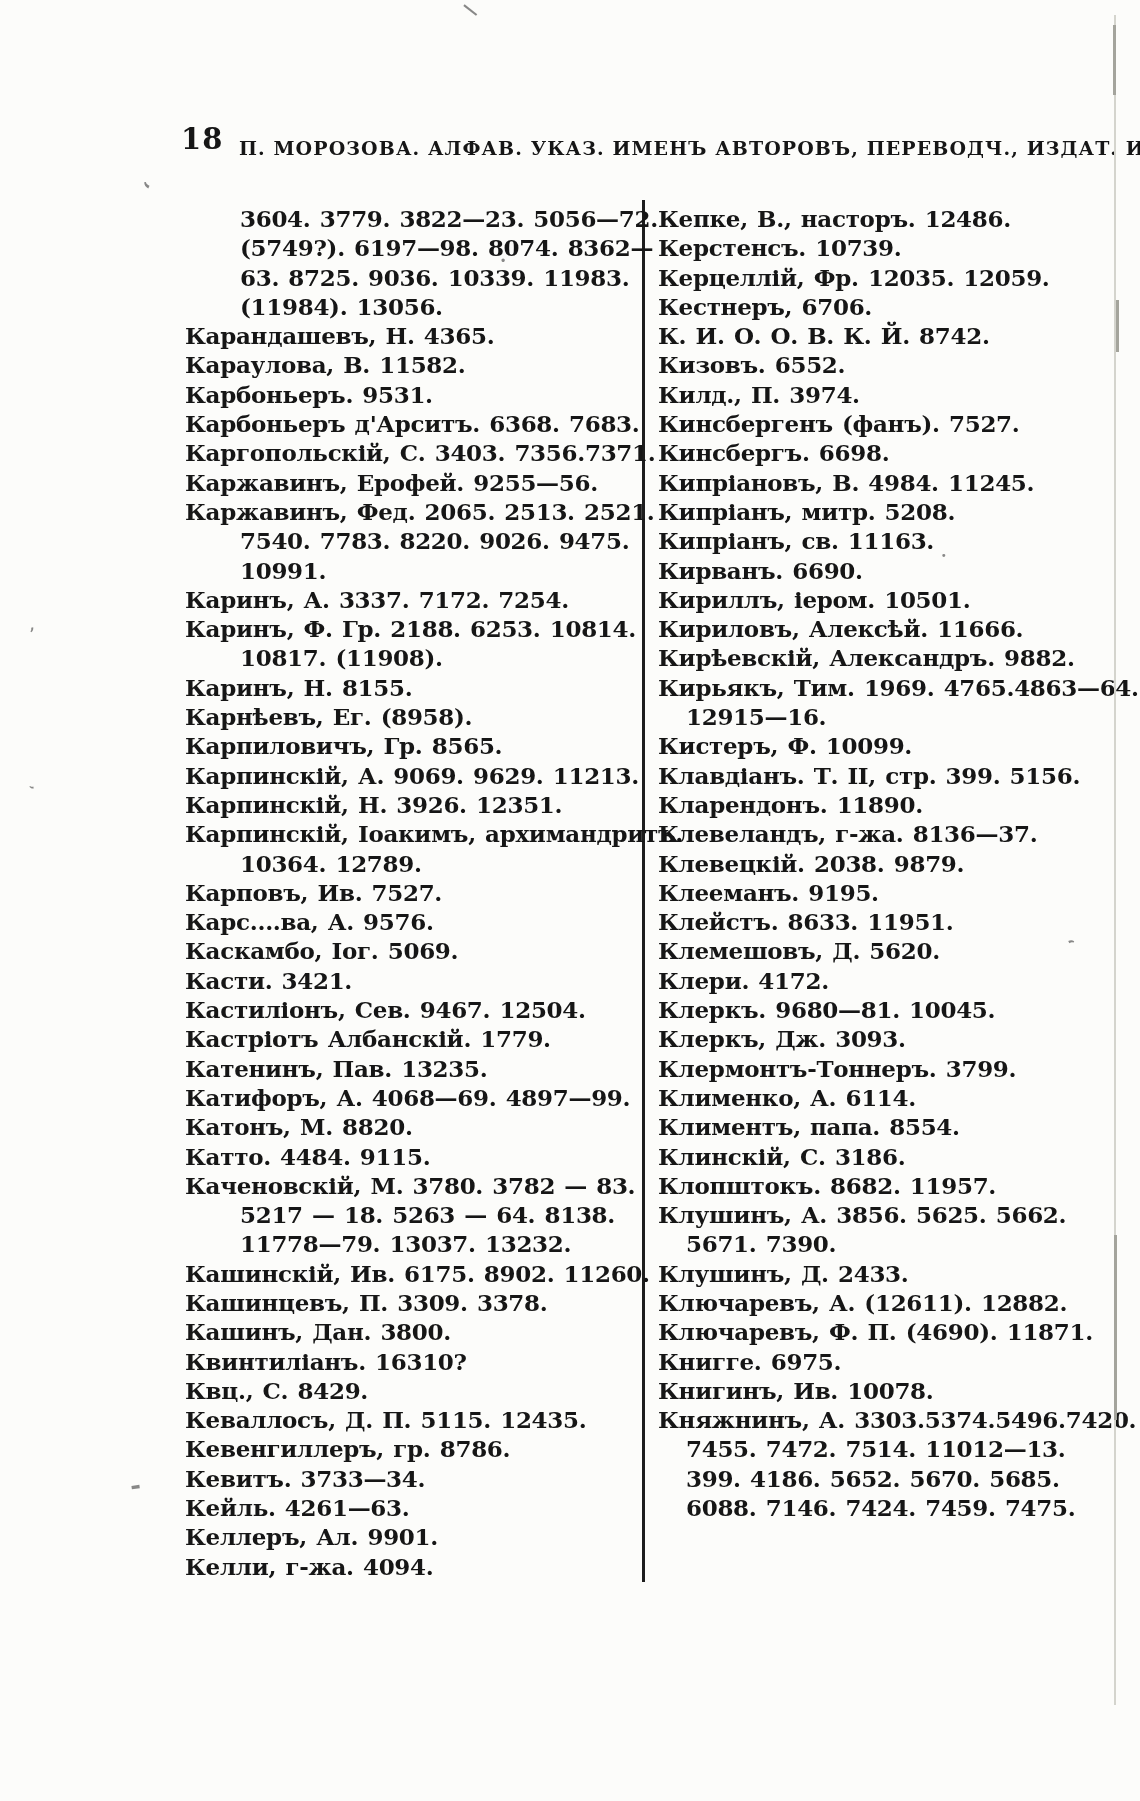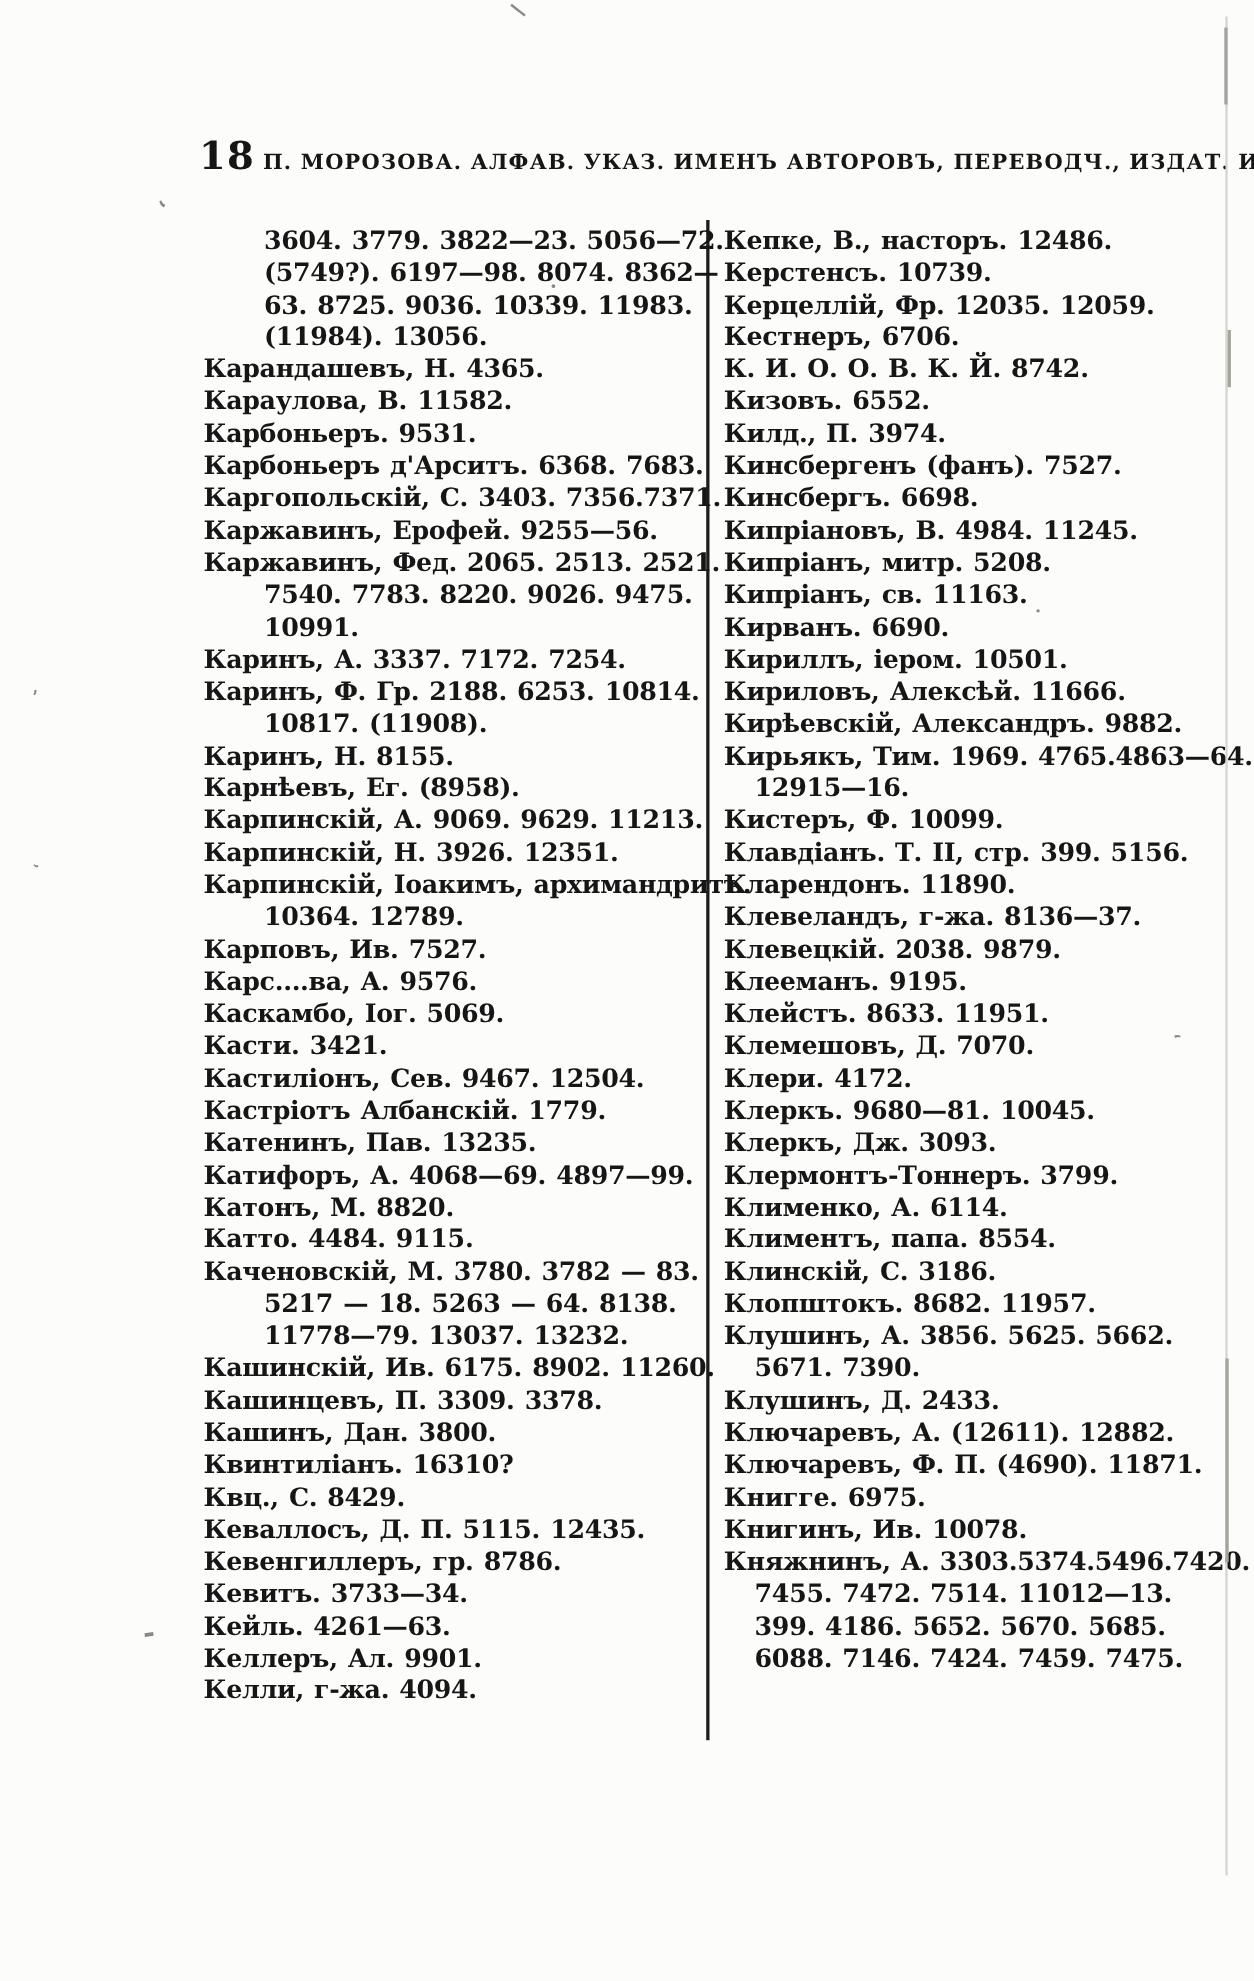--- a/index.html
+++ b/index.html
@@ -11,21 +11,21 @@
   }
   .page{
     position:relative;
     width:1140px;height:1801px;
     background:#fcfcfa;
     color:#161616;
   }
   
   .pagenum{
     position:absolute;left:181px;top:122px;
-    font-size:35px;font-weight:700;letter-spacing:1px;
+    font-size:29px;font-weight:700;letter-spacing:1px;
   }
   .running{
     position:absolute;left:239px;top:137px;
     font-size:19px;font-weight:700;letter-spacing:1.1px;
     white-space:nowrap;
   }
   
   .divider{
     position:absolute;left:642px;top:200px;
     width:2.5px;height:1382px;
@@ -80,20 +80,21 @@
       <div class="line">Каргопольскій, С. 3403. 7356.7371.</div>
       <div class="line">Каржавинъ, Ерофей. 9255—56.</div>
       <div class="line">Каржавинъ, Фед. 2065. 2513. 2521.</div>
       <div class="line cont">7540. 7783. 8220. 9026. 9475.</div>
       <div class="line cont">10991.</div>
       <div class="line">Каринъ, А. 3337. 7172. 7254.</div>
       <div class="line">Каринъ, Ф. Гр. 2188. 6253. 10814.</div>
       <div class="line cont">10817. (11908).</div>
       <div class="line">Каринъ, Н. 8155.</div>
       <div class="line">Карнѣевъ, Ег. (8958).</div>
+      <div class="line">Карпиловичъ, Гр. 8565.</div>
       <div class="line">Карпинскій, А. 9069. 9629. 11213.</div>
       <div class="line">Карпинскій, Н. 3926. 12351.</div>
       <div class="line">Карпинскій, Іоакимъ, архимандритъ.</div>
       <div class="line cont">10364. 12789.</div>
       <div class="line">Карповъ, Ив. 7527.</div>
       <div class="line">Карс....ва, А. 9576.</div>
       <div class="line">Каскамбо, Іог. 5069.</div>
       <div class="line">Касти. 3421.</div>
       <div class="line">Кастиліонъ, Сев. 9467. 12504.</div>
       <div class="line">Кастріотъ Албанскій. 1779.</div>
@@ -136,21 +137,21 @@
       <div class="line">Кирѣевскій, Александръ. 9882.</div>
       <div class="line">Кирьякъ, Тим. 1969. 4765.4863—64.</div>
       <div class="line cont">12915—16.</div>
       <div class="line">Кистеръ, Ф. 10099.</div>
       <div class="line">Клавдіанъ. Т. II, стр. 399. 5156.</div>
       <div class="line">Кларендонъ. 11890.</div>
       <div class="line">Клевеландъ, г-жа. 8136—37.</div>
       <div class="line">Клевецкій. 2038. 9879.</div>
       <div class="line">Клееманъ. 9195.</div>
       <div class="line">Клейстъ. 8633. 11951.</div>
-      <div class="line">Клемешовъ, Д. 7070.</div>
+      <div class="line">Клемешовъ, Д. 5620.</div>
       <div class="line">Клери. 4172.</div>
       <div class="line">Клеркъ. 9680—81. 10045.</div>
       <div class="line">Клеркъ, Дж. 3093.</div>
       <div class="line">Клермонтъ-Тоннеръ. 3799.</div>
       <div class="line">Клименко, А. 6114.</div>
       <div class="line">Климентъ, папа. 8554.</div>
       <div class="line">Клинскій, С. 3186.</div>
       <div class="line">Клопштокъ. 8682. 11957.</div>
       <div class="line">Клушинъ, А. 3856. 5625. 5662.</div>
       <div class="line cont">5671. 7390.</div>

